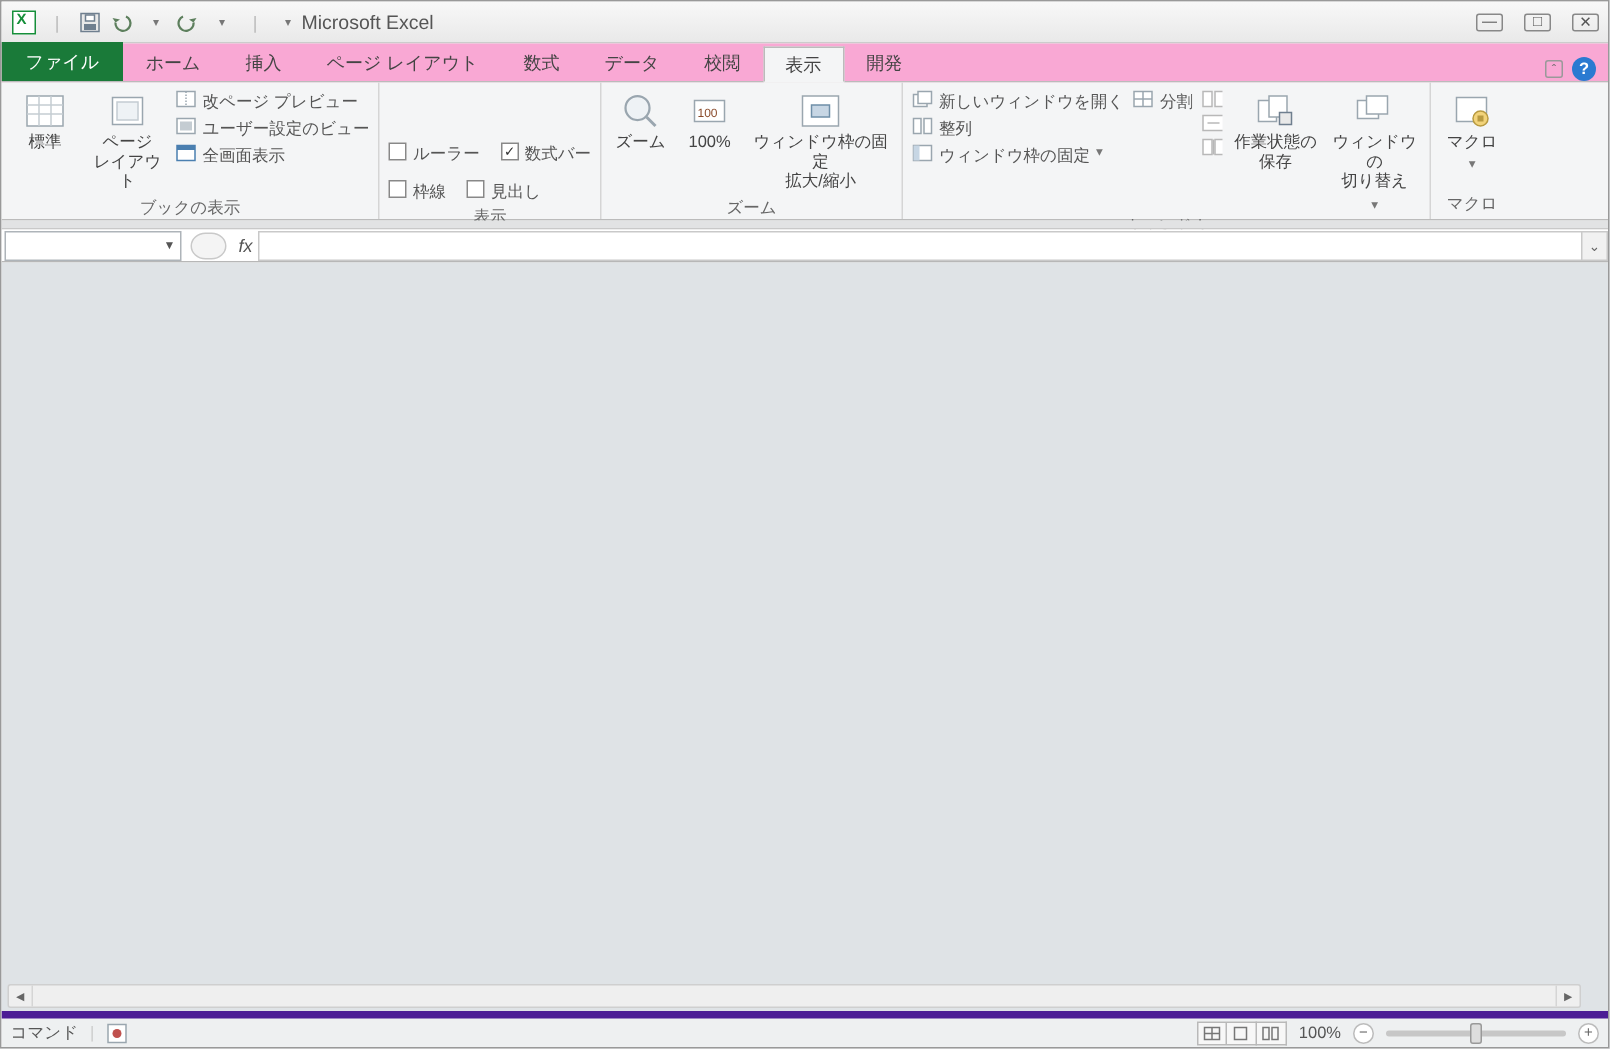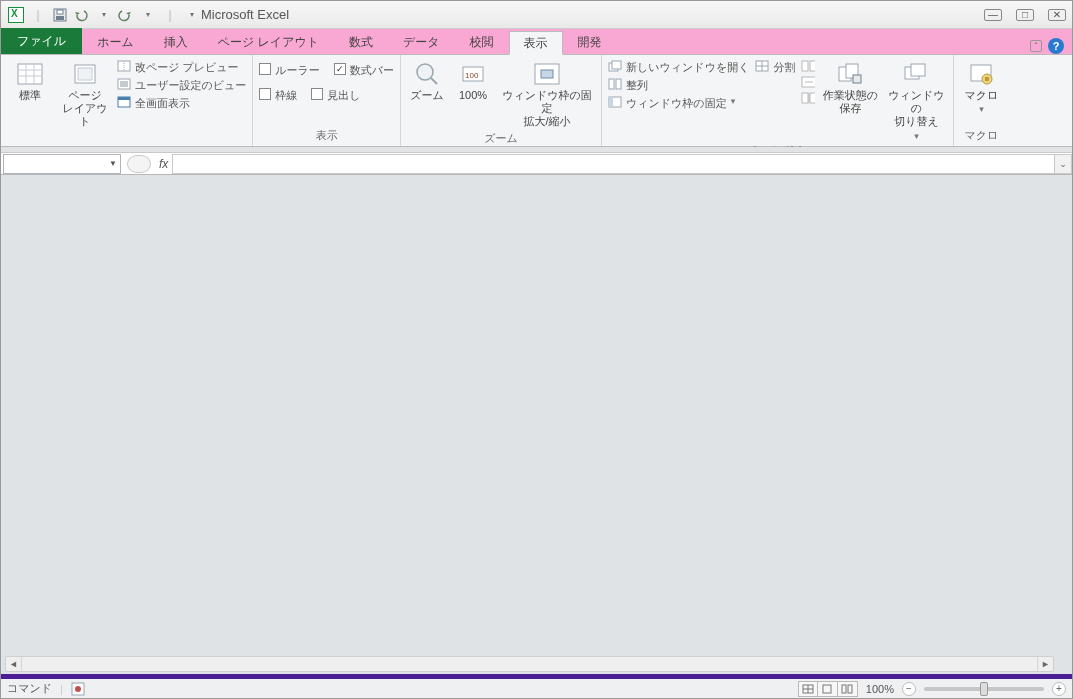--- a/index.html
+++ b/index.html
@@ -177,25 +177,26 @@
           <span class="small-ico">
               <svg width="14" height="12">
                 <rect x="1" y="1" width="12" height="10" fill="#fff" stroke="#4a7fb0"></rect>
                 <rect x="1" y="1" width="12" height="3" fill="#4a7fb0"></rect>
               </svg>
             </span>
           <span>全画面表示</span>
         </div>
       </div>
     </div>
+    <div class="group-label">ブックの表示</div>
   </div>
 
   <div class="group">
     <div class="group-body">
-      <div class="vlist" style="gap:10px;padding-top:6px;">
+      <div class="vlist" style="gap:10px;padding-top:6px;margin-top:32px;">
         <div style="display:flex;gap:14px;">
           <div class="small-item">
               <span class="chk"></span>
               <span>ルーラー</span>
             </div>
           <div class="small-item">
               <span class="chk on"></span>
               <span>数式バー</span>
             </div>
         </div>

